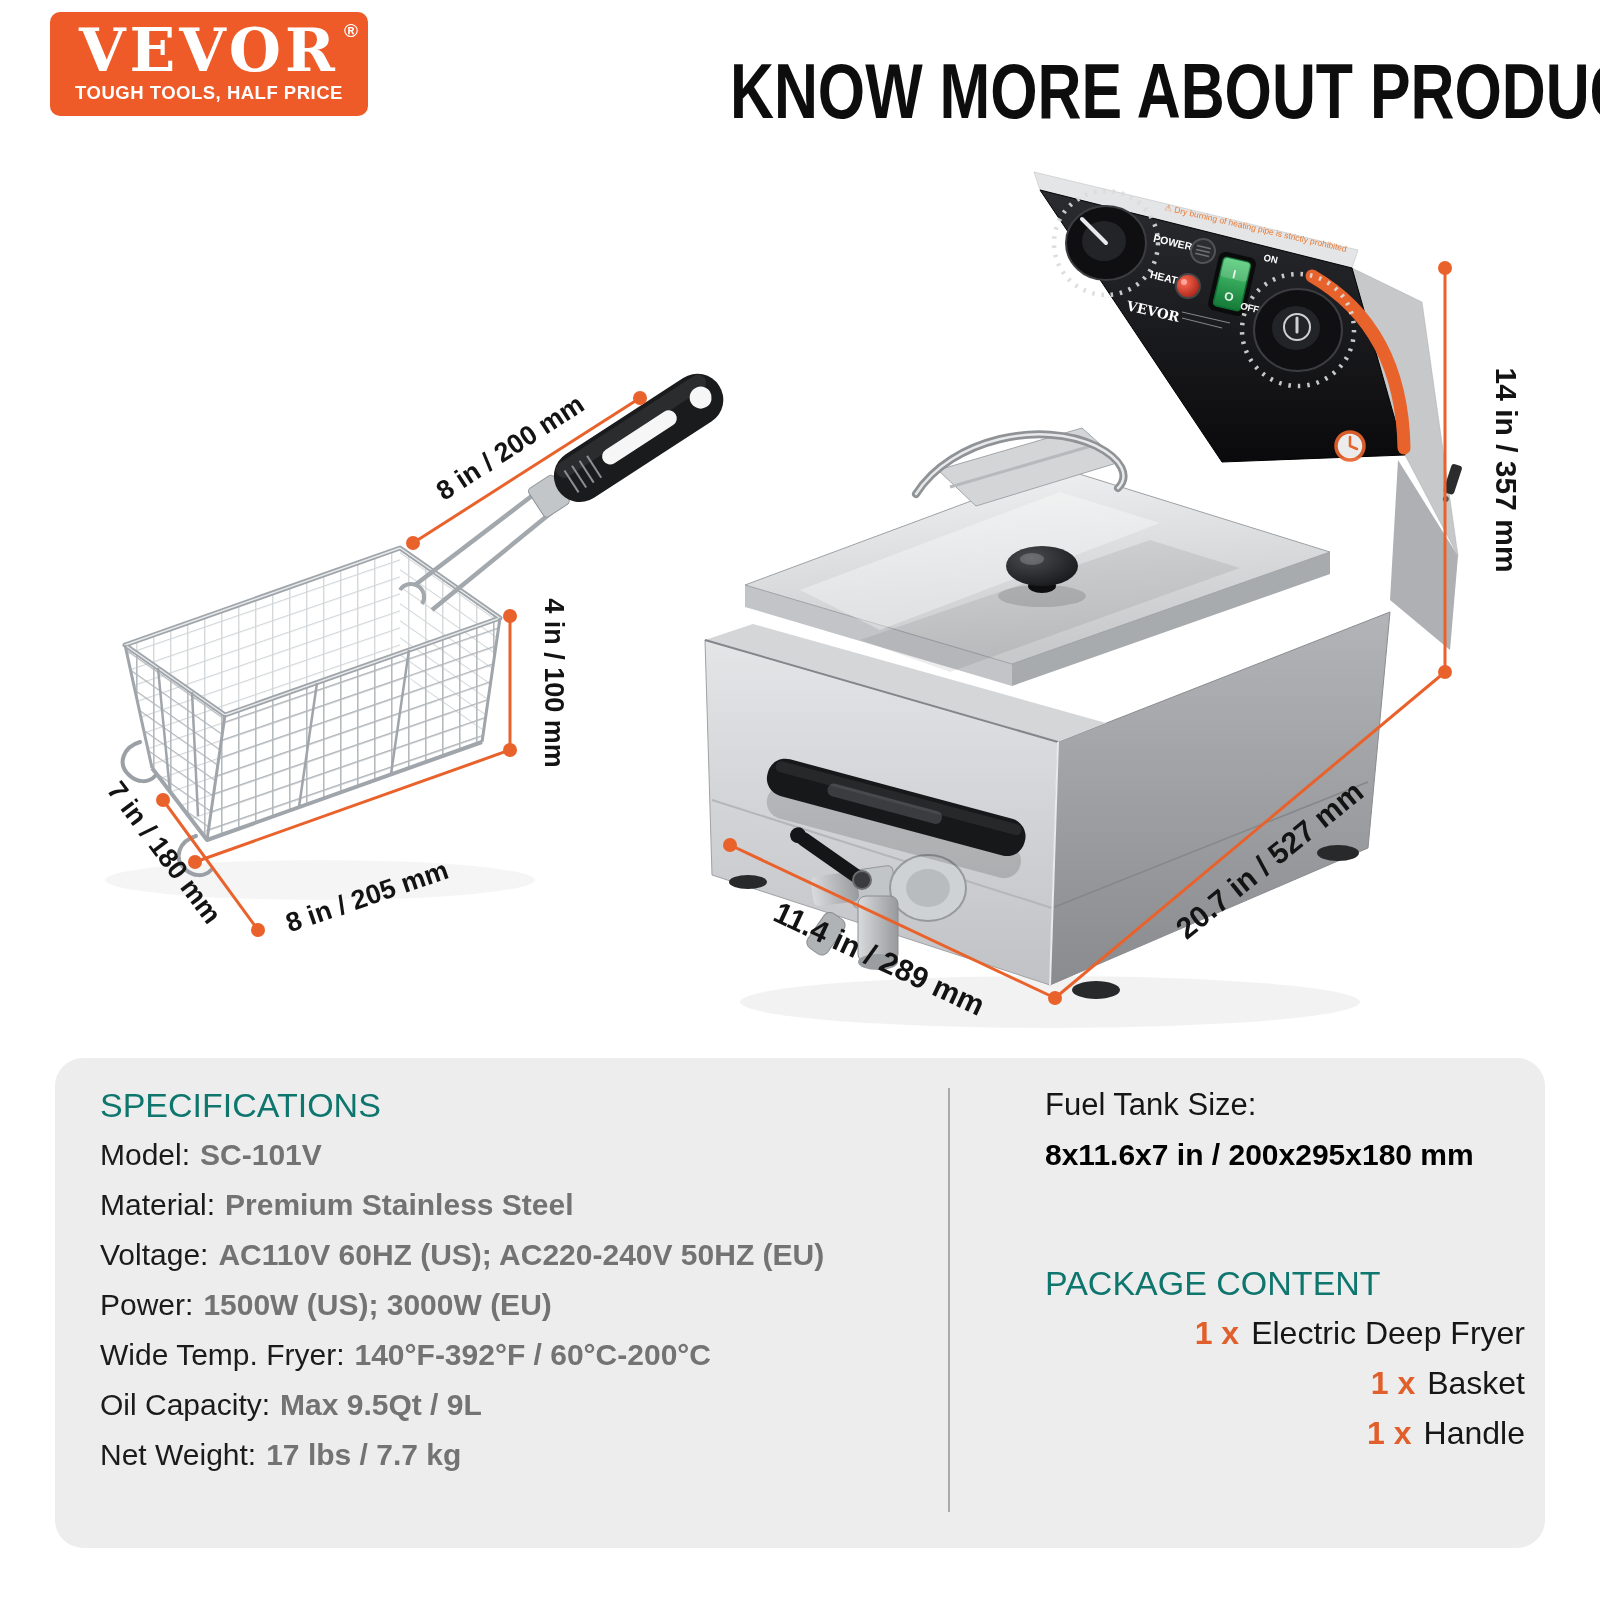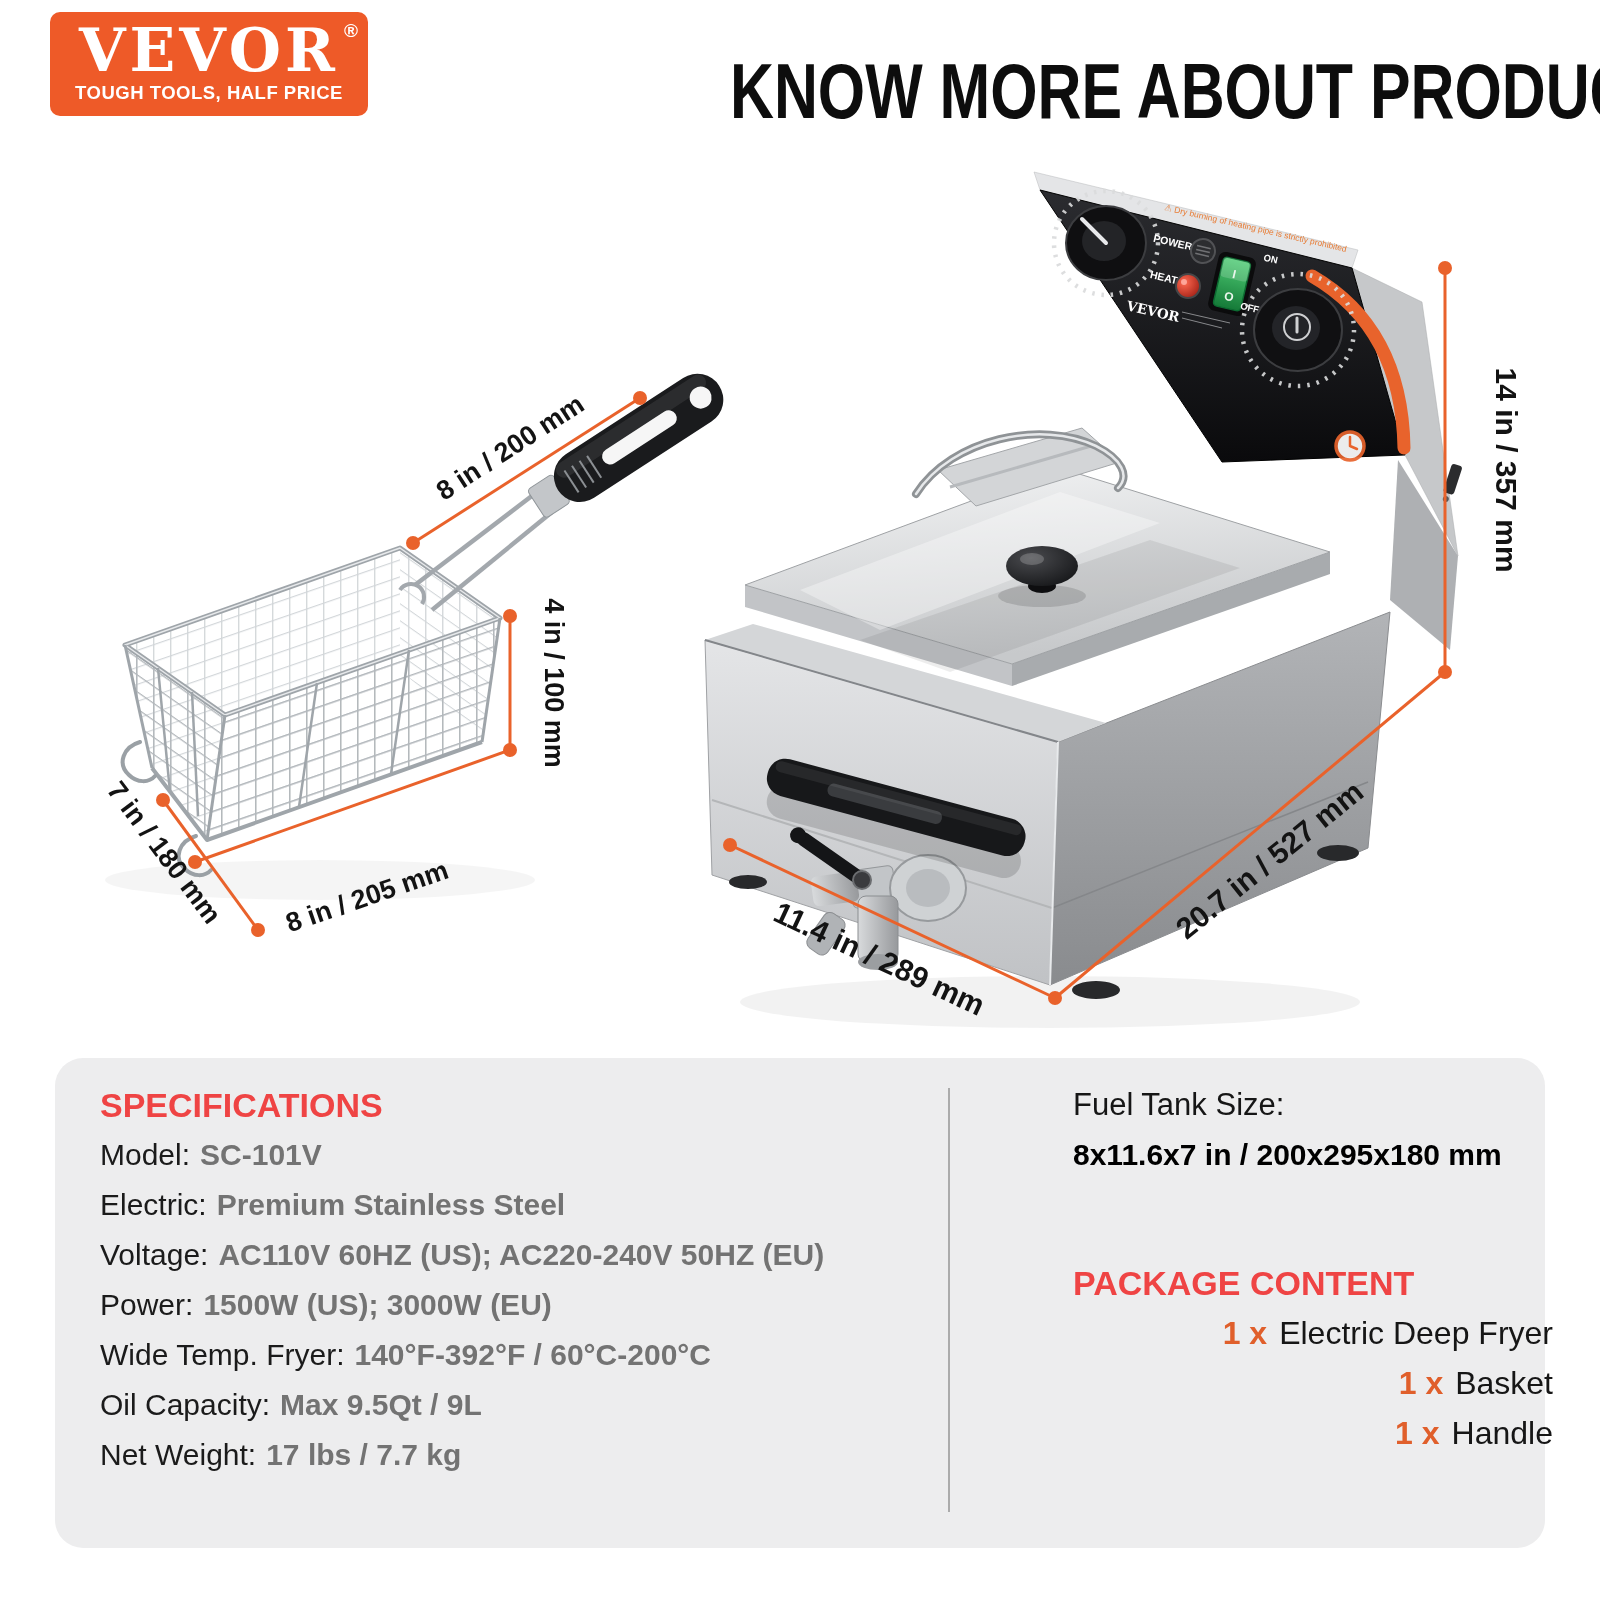--- a/index.html
+++ b/index.html
@@ -15,25 +15,25 @@
   .title{position:absolute;left:620px;top:56px;width:1000px;text-align:center;color:#0d0d0d;
         font-size:78px;font-weight:bold;line-height:70px;transform:scaleX(.78);transform-origin:center;
         white-space:nowrap;}
   
   .scene{position:absolute;left:0;top:0;width:1600px;height:1600px;}
   
   .info-panel{position:absolute;left:55px;top:1058px;width:1490px;height:490px;background:#EDEDEE;
         border-radius:28px;}
   .divider{position:absolute;left:948px;top:1088px;width:2px;height:424px;background:#ABABAB;}
   .specs{position:absolute;left:100px;top:1080px;width:820px;}
-  .col-heading{height:50px;line-height:50px;font-size:34px;font-weight:bold;color:#ef4444;}
+  .col-heading{height:50px;line-height:50px;font-size:34px;font-weight:normal;color:#0f766e;}
   .spec-row{height:50px;line-height:50px;font-size:30px;color:#1b1b1b;white-space:nowrap;}
   .spec-label{padding-right:10px;}
   .spec-value{color:#737373;font-weight:bold;}
-  .right-col{position:absolute;left:1045px;top:1080px;width:480px;margin-left:28px;}
+  .right-col{position:absolute;left:1045px;top:1080px;width:480px;}
   .fuel-label{height:50px;line-height:50px;font-size:31px;color:#161616;}
   .fuel-value{height:50px;line-height:50px;font-size:30px;font-weight:bold;color:#000000;}
   .spacer{height:78px;}
   .pkg-row{height:50px;line-height:50px;font-size:32px;color:#161616;white-space:nowrap;text-align:right;}
   .pkg-qty{color:#E05F2B;font-weight:bold;padding-right:12px;}
 </style>
 </head>
 <body>
 
 <div class="page">
@@ -282,21 +282,21 @@
       <text transform="translate(875,968) rotate(25)" text-anchor="middle" font-size="30" font-weight="bold" fill="#131313">11.4 in / 289 mm</text>
     </g>
   </svg>
 
   <div class="info-panel"></div>
   <div class="divider"></div>
 
   <div class="specs">
     <div class="col-heading">SPECIFICATIONS</div>
     <div class="spec-row"><span class="spec-label">Model:</span><span class="spec-value">SC-101V</span></div>
-    <div class="spec-row"><span class="spec-label">Electric:</span><span class="spec-value">Premium Stainless Steel</span></div>
+    <div class="spec-row"><span class="spec-label">Material:</span><span class="spec-value">Premium Stainless Steel</span></div>
     <div class="spec-row"><span class="spec-label">Voltage:</span><span class="spec-value">AC110V 60HZ (US); AC220-240V 50HZ (EU)</span></div>
     <div class="spec-row"><span class="spec-label">Power:</span><span class="spec-value">1500W (US); 3000W (EU)</span></div>
     <div class="spec-row"><span class="spec-label">Wide Temp. Fryer:</span><span class="spec-value">140°F-392°F / 60°C-200°C</span></div>
     <div class="spec-row"><span class="spec-label">Oil Capacity:</span><span class="spec-value">Max 9.5Qt / 9L</span></div>
     <div class="spec-row"><span class="spec-label">Net Weight:</span><span class="spec-value">17 lbs / 7.7 kg</span></div>
   </div>
 
   <div class="right-col">
     <div class="fuel-label">Fuel Tank Size:</div>
     <div class="fuel-value">8x11.6x7 in / 200x295x180 mm</div>

